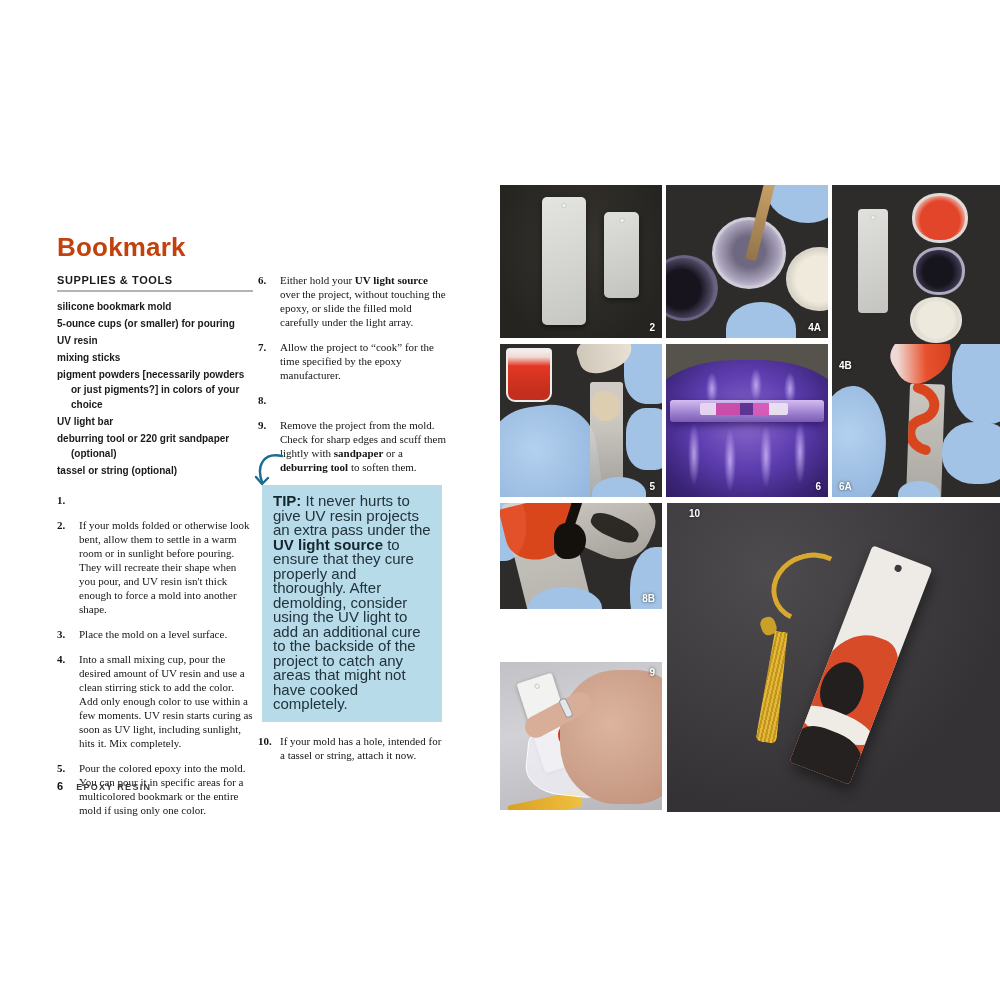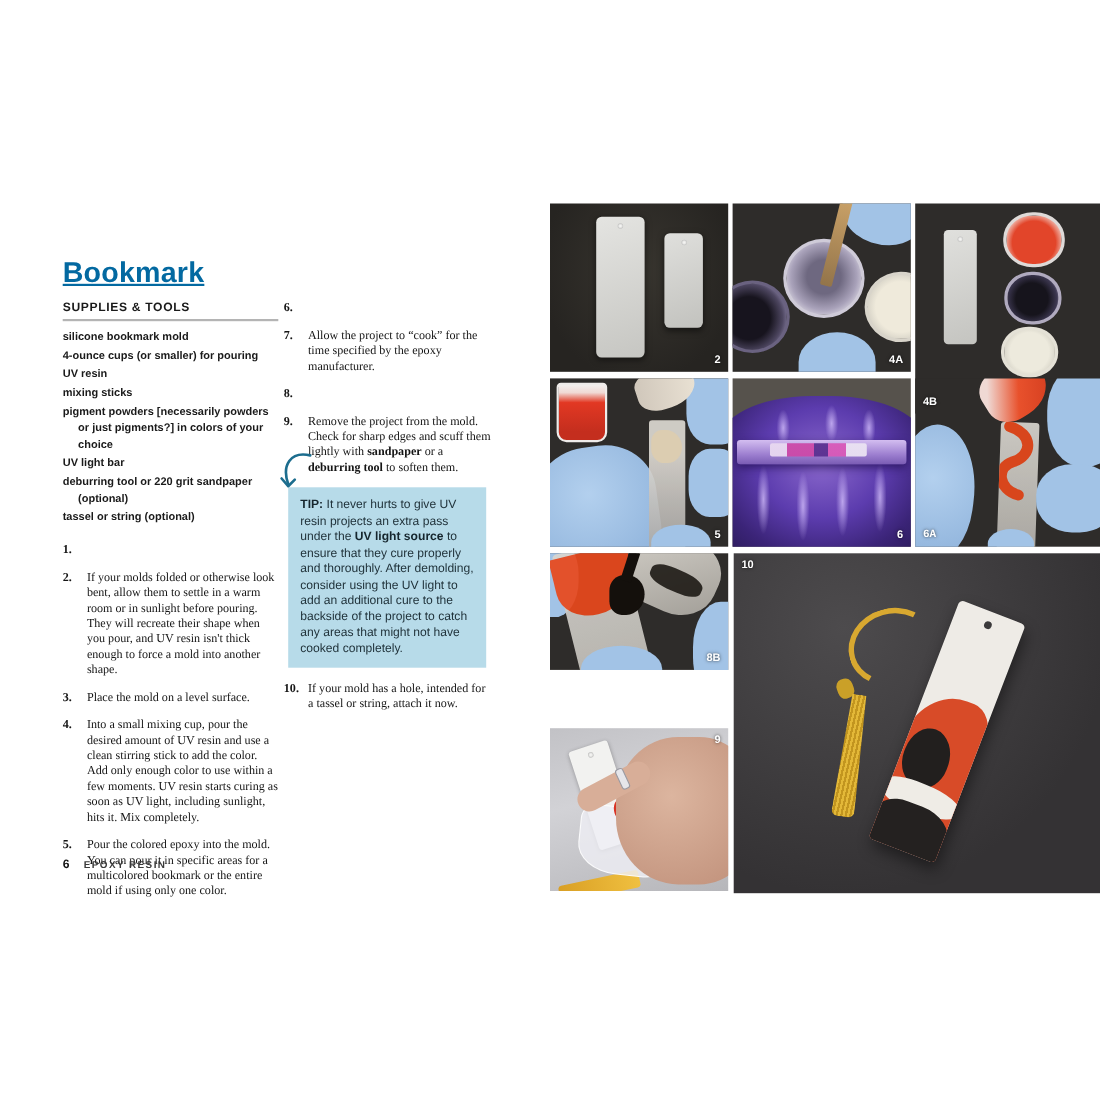--- a/index.html
+++ b/index.html
@@ -1,61 +1,61 @@
 <!DOCTYPE html>
 <html><head>
 <meta charset="utf-8">
 <style>
   * { margin:0; padding:0; box-sizing:border-box; }
   html,body { width:1000px; height:1000px; background:#ffffff; font-family:"Liberation Sans",sans-serif; position:relative; }
   .page { position:absolute; inset:0; background:#fff; overflow:hidden; }
 
   
   .left-col { position:absolute; left:57px; top:234px; width:196px; }
-  .title { font-size:26px; line-height:26px; font-weight:bold; color:#0369a1; letter-spacing:0.2px;text-decoration:underline; }
+  .title { font-size:26px; line-height:26px; font-weight:bold; color:#c2410c; letter-spacing:0.2px; }
   .supplies-heading { margin-top:14px; font-size:11px; font-weight:bold; letter-spacing:0.6px; color:#1a1a1a;
     border-bottom:2px solid #b4b4b4; padding-bottom:4px; }
   .supplies-list { margin-top:7px; }
   .supply { font-size:10px; font-weight:bold; line-height:15px; color:#1a1a1a; padding-left:14px; text-indent:-14px; margin-bottom:2px; }
 
   .steps { font-family:"Liberation Serif",serif; }
   .left-col .steps { margin-top:15px; }
   .step { display:flex; margin-bottom:11px; font-size:11px; line-height:14px; color:#151515; }
   .step .num { font-weight:bold; width:22px; flex:none; }
   .step .txt { flex:1; }
   .step b { font-weight:bold; }
 
   
   .mid-col { position:absolute; left:258px; top:273px; width:190px; }
   .tip-box { position:relative; margin:0 6px 12px 4px; background:#b7dbe9; padding:9px 11px 10px 11px; }
-  .tip-text { font-family:"Liberation Sans",sans-serif; font-size:11px; line-height:14.5px; color:#21333b; }
+  .tip-text { font-family:"Liberation Sans",sans-serif; font-size:15px; line-height:14.5px; color:#21333b; }
   .tip-text b { color:#16262e; }
   .tip-arrow { position:absolute; top:-33px; left:-10px; }
 
   
   .footer { position:absolute; left:57px; top:776px; }
   .footer .pgnum { font-weight:bold; font-size:11px; color:#111; margin-right:13px; }
   .footer .section { letter-spacing:1.3px; font-size:9px; font-weight:bold; color:#3a3a3a; }
 
   
   .photos { position:absolute; left:500px; top:185px; width:500px; height:627px; }
   .photo { position:absolute; overflow:hidden; background:#2e2c2a; }
   .p-r1c1 { left:0;    top:0;    width:162px; height:153px; }
   .p-r1c2 { left:166px; top:0;   width:162px; height:153px; }
   .p-r1c3 { left:332px; top:0;   width:168px; height:191px; }
   .p-r2c1 { left:0;    top:159px; width:162px; height:153px; }
   .p-r2c2 { left:166px; top:159px; width:162px; height:153px; }
-  .p-r2c3 { left:332px; top:159px; width:168px; height:153px;font-family:Liberation Mono, monospace; }
+  .p-r2c3 { left:332px; top:159px; width:168px; height:153px; }
   .p-r3c1 { left:0;    top:318px; width:162px; height:106px; }
   .p-big  { left:167px; top:318px; width:333px; height:309px; }
   .p-r4c1 { left:0;    top:477px; width:162px; height:148px; }
 
   .plabel { position:absolute; color:#fff; font-weight:bold; font-size:10px; z-index:9; text-shadow:0 0 3px rgba(0,0,0,.7); }
   .lbl-br { right:7px; bottom:5px; } .lbl-bl { left:7px; bottom:5px; }
-  .lbl-tr { right:7px; top:5px; }  .lbl-tl { left:7px; top:5px; }
+  .lbl-tr { right:7px; top:5px; }  .lbl-tl { left:22px; top:5px; }
 
   .photo div { position:absolute; }
   .glove { background:#a2c3e6; }
 
   
   .sc-molds { background:radial-gradient(ellipse at 50% 40%, #38352f 0%, #262421 78%); }
   .sc-molds .mold-a { left:42px; top:12px; width:44px; height:128px; background:linear-gradient(160deg,#e4e4e1,#c6c6c2); border-radius:5px; box-shadow:0 2px 6px rgba(0,0,0,.5); }
   .sc-molds .mold-b { left:104px; top:27px; width:35px; height:86px; background:linear-gradient(160deg,#dfdfdc,#c2c2be); border-radius:5px; box-shadow:0 2px 6px rgba(0,0,0,.5); }
   .hole-dot { left:50%; top:6px; transform:translateX(-50%); width:5px; height:5px; border-radius:50%; background:#fbfbf9; box-shadow:0 0 2px #888 inset; }
 
@@ -157,21 +157,21 @@
 </head>
 <body>
 
 <div class="page">
 
   <div class="left-col">
     <h1 class="title">Bookmark</h1>
     <div class="supplies-heading">SUPPLIES &amp; TOOLS</div>
     <div class="supplies-list">
         <div class="supply">silicone bookmark mold</div>
-        <div class="supply">4-ounce cups (or smaller) for pouring</div>
+        <div class="supply">5-ounce cups (or smaller) for pouring</div>
         <div class="supply">UV resin</div>
         <div class="supply">mixing sticks</div>
         <div class="supply">pigment powders [necessarily powders or just pigments?] in colors of your choice</div>
         <div class="supply">UV light bar</div>
         <div class="supply">deburring tool or 220 grit sandpaper (optional)</div>
         <div class="supply">tassel or string (optional)</div>
       </div>
     <div class="steps">
         <div class="step">
           <span class="num">1.</span>
@@ -192,20 +192,21 @@
           <span class="num">5.</span>
           <span class="txt"><span>Pour the colored epoxy into the mold. You can pour it in specific areas for a multicolored bookmark or the entire mold if using only one color.</span></span>
         </div>
       </div>
   </div>
 
   <div class="mid-col">
     <div class="steps">
         <div class="step">
           <span class="num">6.</span>
+          <span class="txt"><span>Either hold your </span><b>UV light source</b><span> over the project, without touching the epoxy, or slide the filled mold carefully under the light array.</span></span>
         </div>
         <div class="step">
           <span class="num">7.</span>
           <span class="txt"><span>Allow the project to “cook” for the time specified by the epoxy manufacturer.</span></span>
         </div>
         <div class="step">
           <span class="num">8.</span>
         </div>
         <div class="step">
           <span class="num">9.</span>

